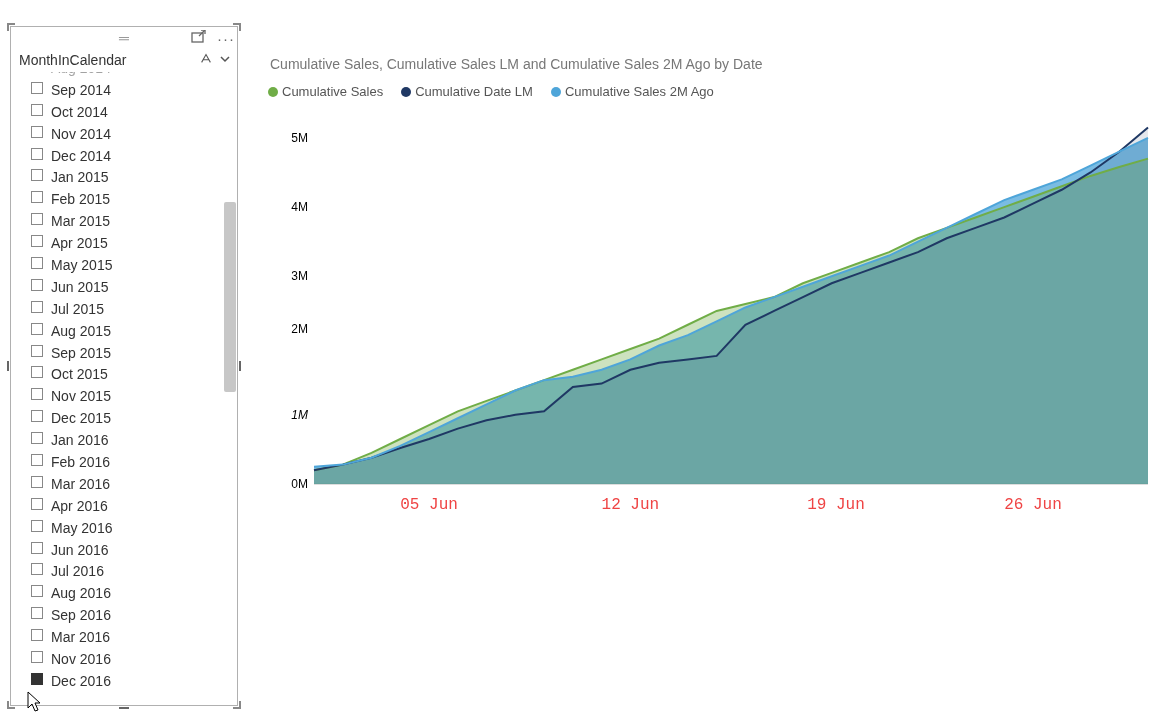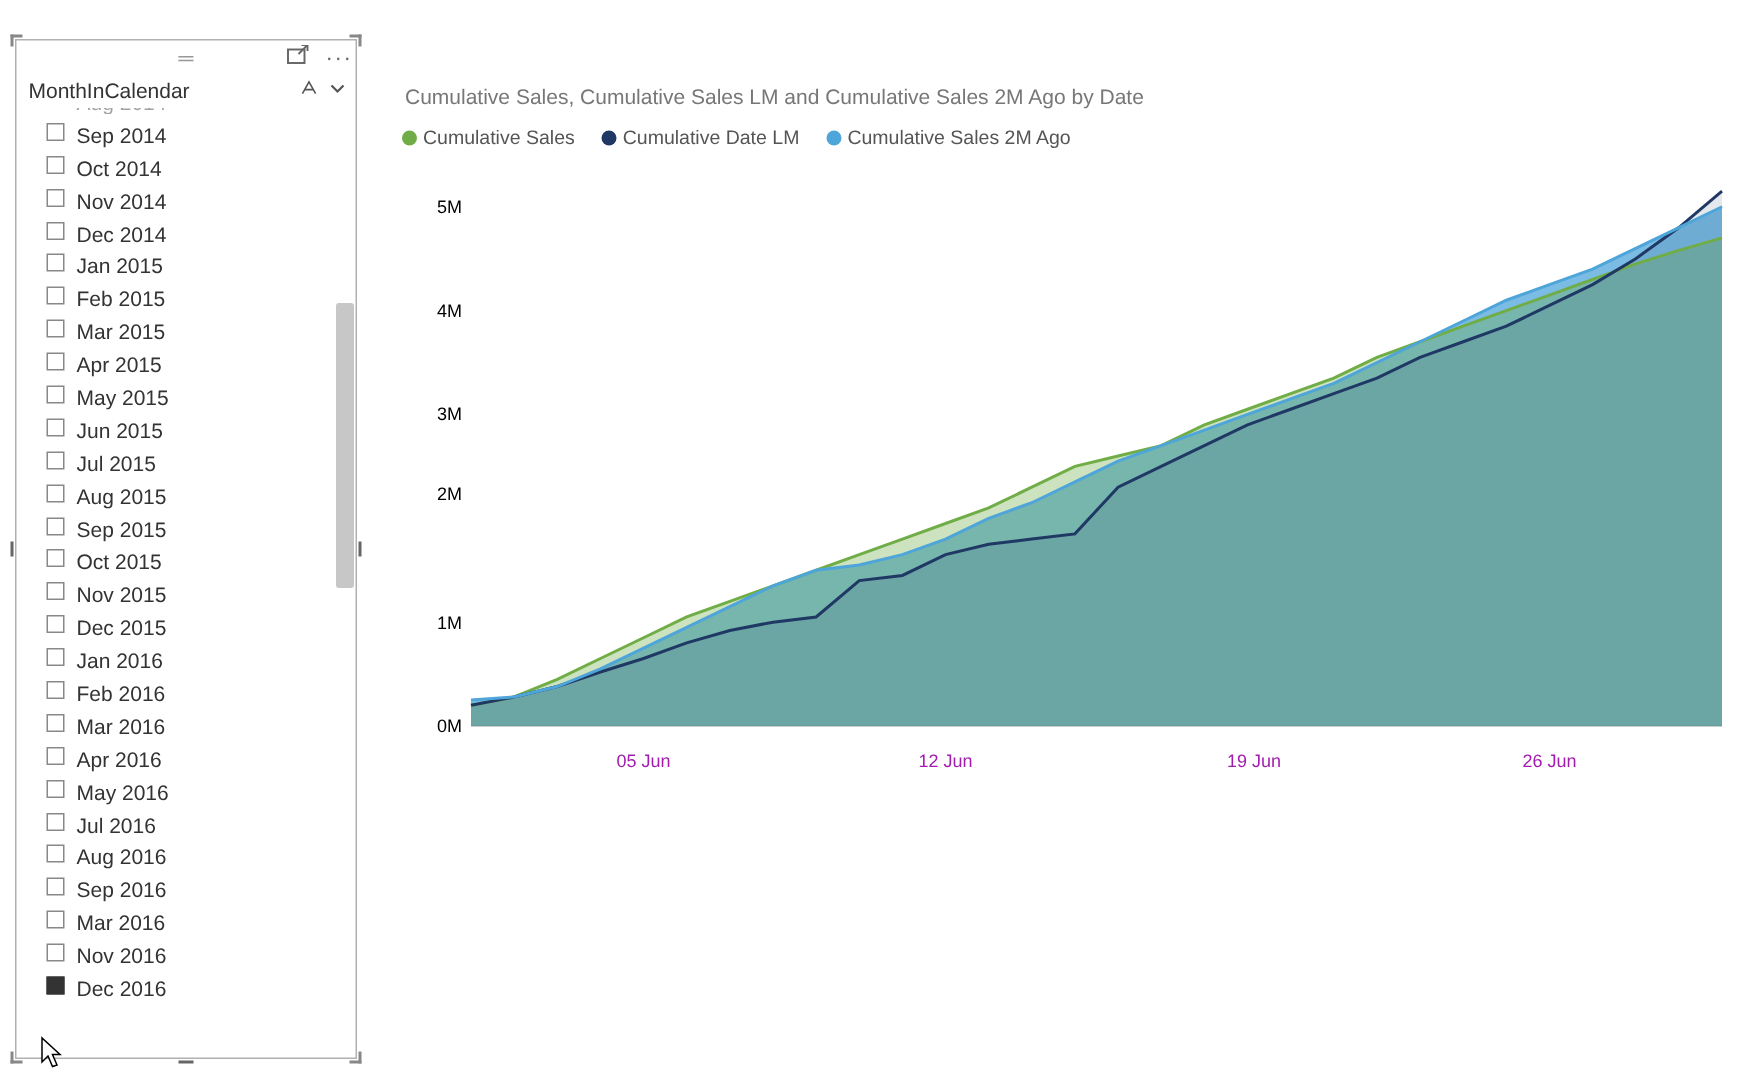--- a/index.html
+++ b/index.html
@@ -164,23 +164,24 @@
   .y-axis-label {
     position: absolute;
     right: calc(100% - 50px);
     font-size: 12px;
     color: #000000;
     transform: translateY(-50%);
   }
   .x-axis-label {
     position: absolute;
     bottom: 10px;
-    font-size: 12px;
-    color: #a21caf;
+    font-size: 16px;
+    color: #ef4444;
     transform: translateX(-50%);
+    font-family: Liberation Mono, monospace;
   }
   .cursor {
     position: absolute;
     left: 25px;
     top: 690px;
     width: 20px;
     height: 24px;
     pointer-events: none;
     z-index: 100;
   }
@@ -300,20 +301,24 @@
         <div class="slicer-item">
           <span class="checkbox"></span>
           <span>Apr 2016</span>
         </div>
         <div class="slicer-item">
           <span class="checkbox"></span>
           <span>May 2016</span>
         </div>
         <div class="slicer-item">
           <span class="checkbox"></span>
+          <span>Jun 2016</span>
+        </div>
+        <div class="slicer-item">
+          <span class="checkbox"></span>
           <span>Jul 2016</span>
         </div>
         <div class="slicer-item">
           <span class="checkbox"></span>
           <span>Aug 2016</span>
         </div>
         <div class="slicer-item">
           <span class="checkbox"></span>
           <span>Sep 2016</span>
         </div>
@@ -358,21 +363,21 @@
       <svg width="900" height="420">
         <line x1="56" x2="890" y1="380" y2="380" stroke="#bbb"></line>
         <path d="M 56 362.6923076923077 L 84.75862068965517 360.61538461538464 L 113.51724137931035 353.6923076923077 L 142.27586206896552 341.9230769230769 L 171.0344827586207 328.0769230769231 L 199.79310344827587 314.2307692307692 L 228.55172413793105 300.38461538461536 L 257.3103448275862 286.53846153846155 L 286.0689655172414 276.1538461538462 L 314.82758620689657 272.6923076923077 L 343.58620689655174 265.7692307692308 L 372.34482758620686 255.3846153846154 L 401.1034482758621 241.53846153846152 L 429.86206896551727 231.15384615384616 L 458.62068965517244 217.3076923076923 L 487.3793103448276 203.46153846153848 L 516.1379310344828 193.07692307692307 L 544.8965517241379 182.69230769230768 L 573.6551724137931 172.30769230769232 L 602.4137931034483 161.92307692307693 L 631.1724137931035 151.53846153846155 L 659.9310344827586 137.69230769230768 L 688.6896551724137 123.84615384615381 L 717.448275862069 110 L 746.2068965517242 96.15384615384619 L 774.9655172413793 85.76923076923077 L 803.7241379310345 75.38461538461542 L 832.4827586206897 61.53846153846155 L 861.2413793103449 47.69230769230768 L 890 33.84615384615381 L 890 380 L 56 380 Z" fill="#4ea5d9" fill-opacity="0.75"></path>
         <path d="M 56 366.15384615384613 L 84.75862068965517 360.61538461538464 L 113.51724137931035 348.84615384615387 L 142.27586206896552 335 L 171.0344827586207 321.15384615384613 L 199.79310344827587 307.3076923076923 L 228.55172413793105 296.9230769230769 L 257.3103448275862 286.53846153846155 L 286.0689655172414 276.1538461538462 L 314.82758620689657 265.7692307692308 L 343.58620689655174 255.3846153846154 L 372.34482758620686 245 L 401.1034482758621 234.6153846153846 L 429.86206896551727 220.76923076923077 L 458.62068965517244 206.9230769230769 L 487.3793103448276 200 L 516.1379310344828 193.07692307692307 L 544.8965517241379 179.23076923076923 L 573.6551724137931 168.84615384615384 L 602.4137931034483 158.46153846153845 L 631.1724137931035 148.07692307692307 L 659.9310344827586 134.23076923076923 L 688.6896551724137 123.84615384615381 L 717.448275862069 113.46153846153845 L 746.2068965517242 103.07692307692304 L 774.9655172413793 92.69230769230768 L 803.7241379310345 82.30769230769232 L 832.4827586206897 71.92307692307696 L 861.2413793103449 62.923076923076906 L 890 54.615384615384585 L 890 380 L 56 380 Z" fill="#70ad47" fill-opacity="0.35"></path>
         <path d="M 56 366.15384615384613 L 84.75862068965517 360.61538461538464 L 113.51724137931035 353.6923076923077 L 142.27586206896552 344 L 171.0344827586207 335 L 199.79310344827587 324.61538461538464 L 228.55172413793105 316.3076923076923 L 257.3103448275862 310.7692307692308 L 286.0689655172414 307.3076923076923 L 314.82758620689657 283.0769230769231 L 343.58620689655174 279.61538461538464 L 372.34482758620686 265.7692307692308 L 401.1034482758621 258.8461538461538 L 429.86206896551727 255.3846153846154 L 458.62068965517244 251.9230769230769 L 487.3793103448276 220.76923076923077 L 516.1379310344828 206.9230769230769 L 544.8965517241379 193.07692307692307 L 573.6551724137931 179.23076923076923 L 602.4137931034483 168.84615384615384 L 631.1724137931035 158.46153846153845 L 659.9310344827586 148.07692307692307 L 688.6896551724137 134.23076923076923 L 717.448275862069 123.84615384615381 L 746.2068965517242 113.46153846153845 L 774.9655172413793 99.61538461538458 L 803.7241379310345 85.76923076923077 L 832.4827586206897 68.46153846153845 L 861.2413793103449 47.69230769230768 L 890 23.461538461538453 L 890 380 L 56 380 Z" fill="#1f3864" fill-opacity="0.12"></path>
         <path d="M 56 366.15384615384613 L 84.75862068965517 360.61538461538464 L 113.51724137931035 348.84615384615387 L 142.27586206896552 335 L 171.0344827586207 321.15384615384613 L 199.79310344827587 307.3076923076923 L 228.55172413793105 296.9230769230769 L 257.3103448275862 286.53846153846155 L 286.0689655172414 276.1538461538462 L 314.82758620689657 265.7692307692308 L 343.58620689655174 255.3846153846154 L 372.34482758620686 245 L 401.1034482758621 234.6153846153846 L 429.86206896551727 220.76923076923077 L 458.62068965517244 206.9230769230769 L 487.3793103448276 200 L 516.1379310344828 193.07692307692307 L 544.8965517241379 179.23076923076923 L 573.6551724137931 168.84615384615384 L 602.4137931034483 158.46153846153845 L 631.1724137931035 148.07692307692307 L 659.9310344827586 134.23076923076923 L 688.6896551724137 123.84615384615381 L 717.448275862069 113.46153846153845 L 746.2068965517242 103.07692307692304 L 774.9655172413793 92.69230769230768 L 803.7241379310345 82.30769230769232 L 832.4827586206897 71.92307692307696 L 861.2413793103449 62.923076923076906 L 890 54.615384615384585" fill="none" stroke="#70ad47" stroke-width="2"></path>
         <path d="M 56 366.15384615384613 L 84.75862068965517 360.61538461538464 L 113.51724137931035 353.6923076923077 L 142.27586206896552 344 L 171.0344827586207 335 L 199.79310344827587 324.61538461538464 L 228.55172413793105 316.3076923076923 L 257.3103448275862 310.7692307692308 L 286.0689655172414 307.3076923076923 L 314.82758620689657 283.0769230769231 L 343.58620689655174 279.61538461538464 L 372.34482758620686 265.7692307692308 L 401.1034482758621 258.8461538461538 L 429.86206896551727 255.3846153846154 L 458.62068965517244 251.9230769230769 L 487.3793103448276 220.76923076923077 L 516.1379310344828 206.9230769230769 L 544.8965517241379 193.07692307692307 L 573.6551724137931 179.23076923076923 L 602.4137931034483 168.84615384615384 L 631.1724137931035 158.46153846153845 L 659.9310344827586 148.07692307692307 L 688.6896551724137 134.23076923076923 L 717.448275862069 123.84615384615381 L 746.2068965517242 113.46153846153845 L 774.9655172413793 99.61538461538458 L 803.7241379310345 85.76923076923077 L 832.4827586206897 68.46153846153845 L 861.2413793103449 47.69230769230768 L 890 23.461538461538453" fill="none" stroke="#1f3864" stroke-width="2"></path>
         <path d="M 56 362.6923076923077 L 84.75862068965517 360.61538461538464 L 113.51724137931035 353.6923076923077 L 142.27586206896552 341.9230769230769 L 171.0344827586207 328.0769230769231 L 199.79310344827587 314.2307692307692 L 228.55172413793105 300.38461538461536 L 257.3103448275862 286.53846153846155 L 286.0689655172414 276.1538461538462 L 314.82758620689657 272.6923076923077 L 343.58620689655174 265.7692307692308 L 372.34482758620686 255.3846153846154 L 401.1034482758621 241.53846153846152 L 429.86206896551727 231.15384615384616 L 458.62068965517244 217.3076923076923 L 487.3793103448276 203.46153846153848 L 516.1379310344828 193.07692307692307 L 544.8965517241379 182.69230769230768 L 573.6551724137931 172.30769230769232 L 602.4137931034483 161.92307692307693 L 631.1724137931035 151.53846153846155 L 659.9310344827586 137.69230769230768 L 688.6896551724137 123.84615384615381 L 717.448275862069 110 L 746.2068965517242 96.15384615384619 L 774.9655172413793 85.76923076923077 L 803.7241379310345 75.38461538461542 L 832.4827586206897 61.53846153846155 L 861.2413793103449 47.69230769230768 L 890 33.84615384615381" fill="none" stroke="#4ea5d9" stroke-width="2"></path>
       </svg>
       <div class="y-axis-label" style="top: 380px;">0M</div>
-      <div class="y-axis-label" style="top: 310.769px;">1M</div>
+      <div class="y-axis-label" style="top: 310.769px; font-style: italic;">1M</div>
       <div class="y-axis-label" style="top: 225px; text-align: center;">2M</div>
       <div class="y-axis-label" style="top: 172.308px;">3M</div>
       <div class="y-axis-label" style="top: 103.077px;">4M</div>
       <div class="y-axis-label" style="top: 33.8462px;">5M</div>
       <div class="x-axis-label" style="left: 171.034px;">05 Jun</div>
       <div class="x-axis-label" style="left: 372.345px;">12 Jun</div>
       <div class="x-axis-label" style="left: 578px;">19 Jun</div>
       <div class="x-axis-label" style="left: 774.966px;">26 Jun</div>
     </div>
 </div>

